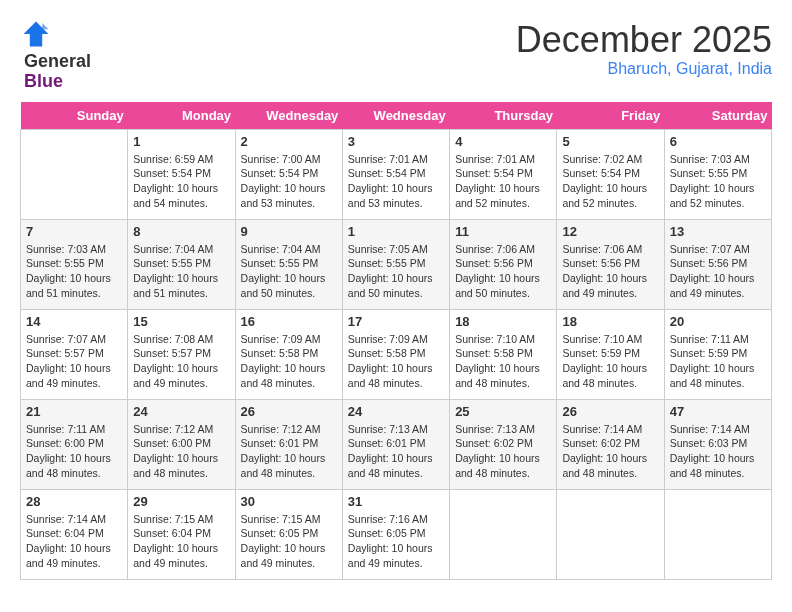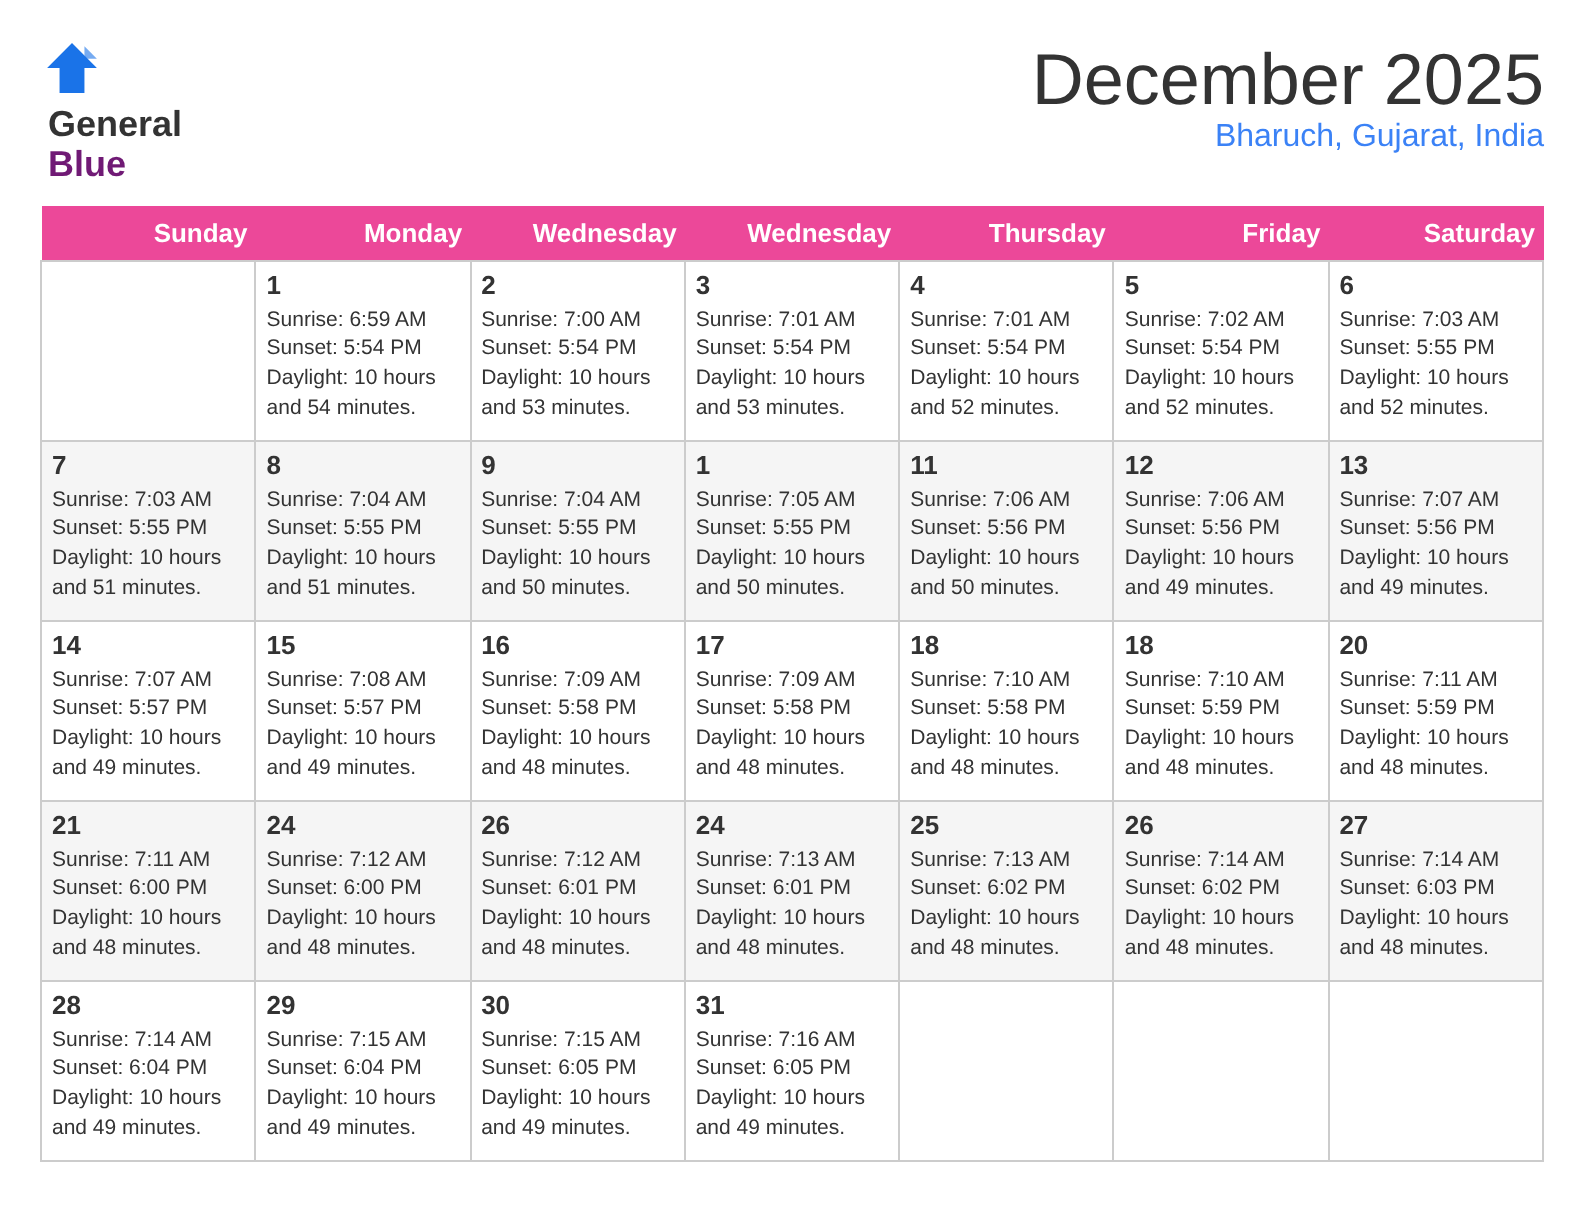--- a/index.html
+++ b/index.html
@@ -233,21 +233,21 @@
         </td>
         <td>
           <div class="day-number">25</div>
           <div class="day-info">Sunrise: 7:13 AM<br>Sunset: 6:02 PM<br>Daylight: 10 hours<br>and 48 minutes.</div>
         </td>
         <td>
           <div class="day-number">26</div>
           <div class="day-info">Sunrise: 7:14 AM<br>Sunset: 6:02 PM<br>Daylight: 10 hours<br>and 48 minutes.</div>
         </td>
         <td>
-          <div class="day-number">27</div>
+          <div class="day-number">47</div>
           <div class="day-info">Sunrise: 7:14 AM<br>Sunset: 6:03 PM<br>Daylight: 10 hours<br>and 48 minutes.</div>
         </td>
       </tr>
       <tr>
         <td>
           <div class="day-number">28</div>
           <div class="day-info">Sunrise: 7:14 AM<br>Sunset: 6:04 PM<br>Daylight: 10 hours<br>and 49 minutes.</div>
         </td>
         <td>
           <div class="day-number">29</div>

